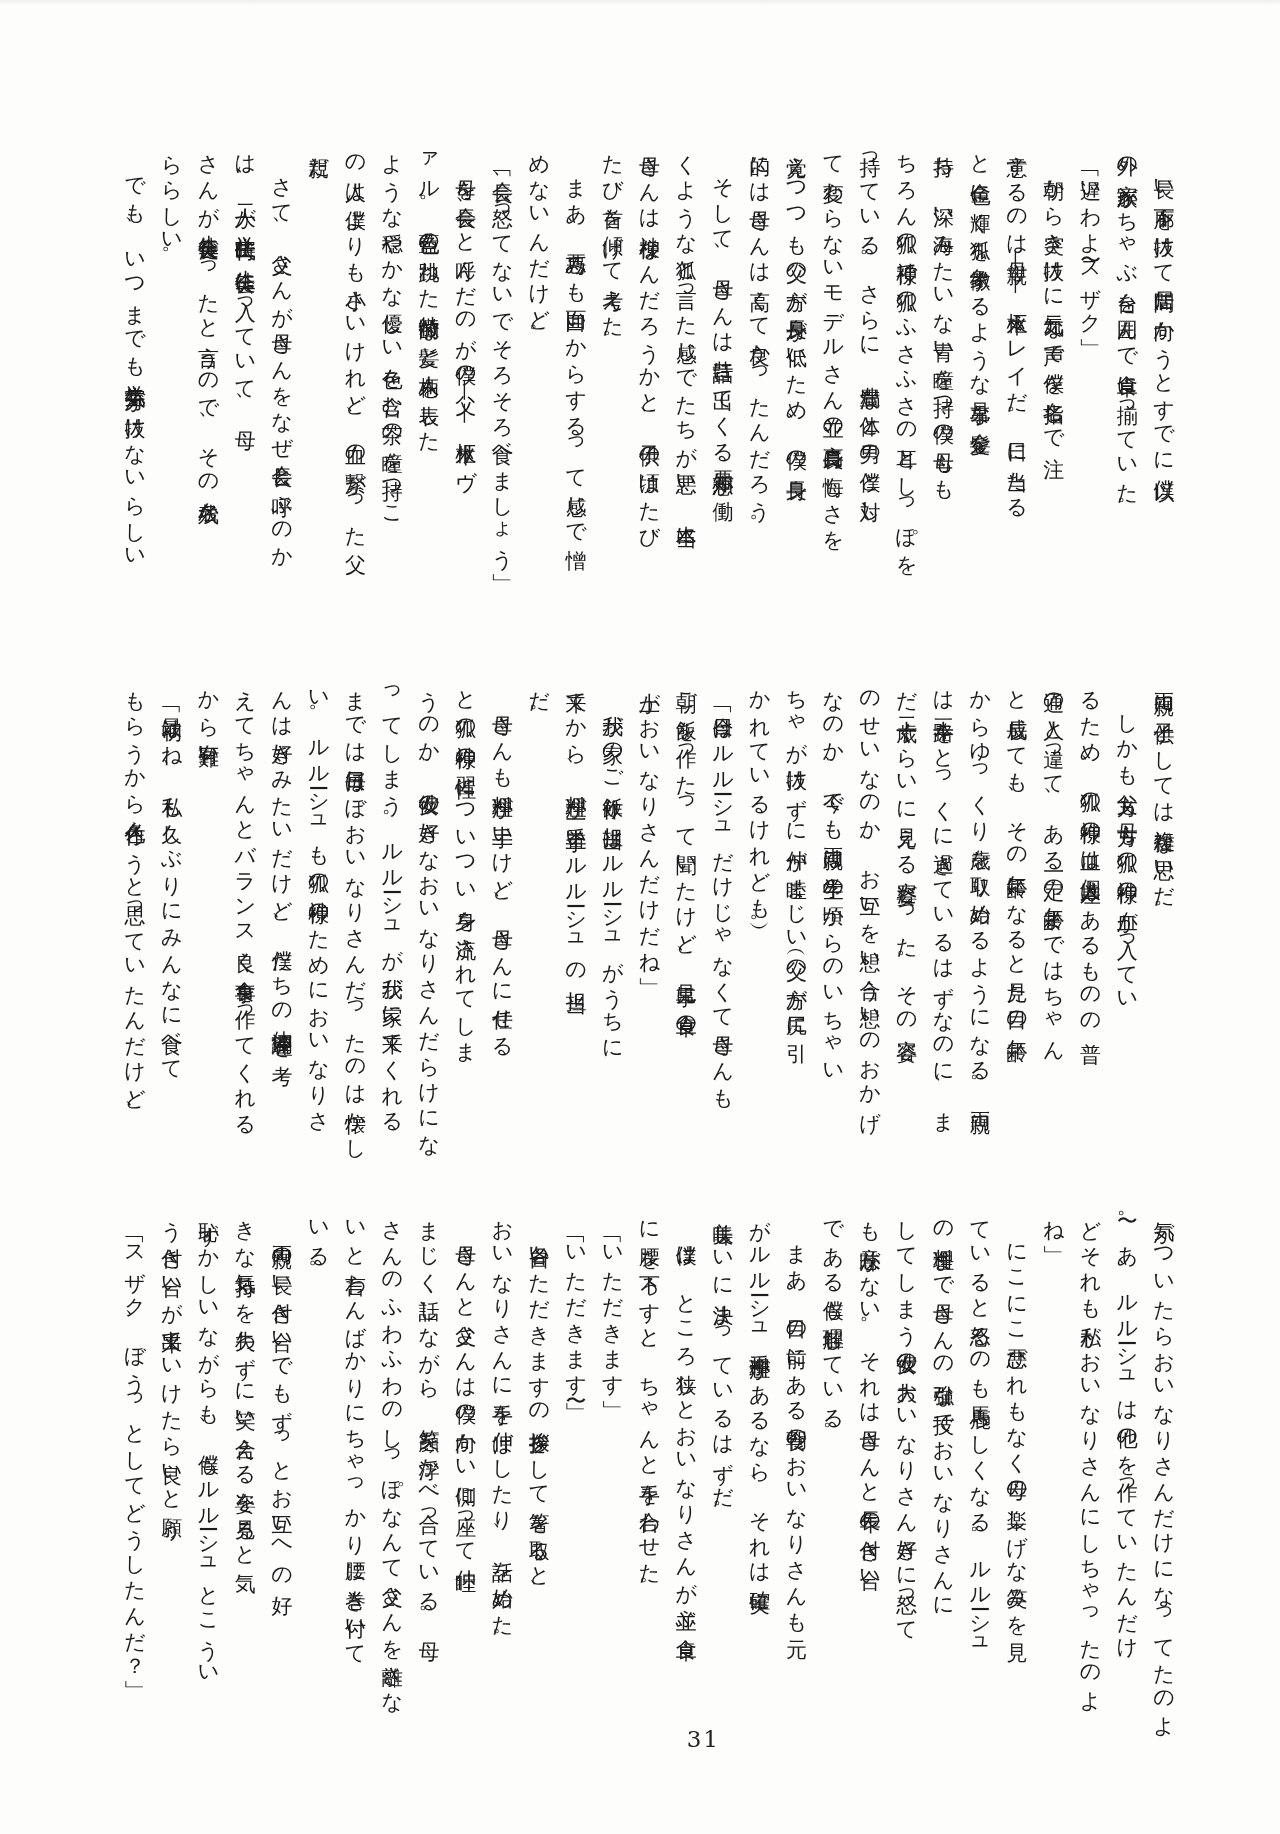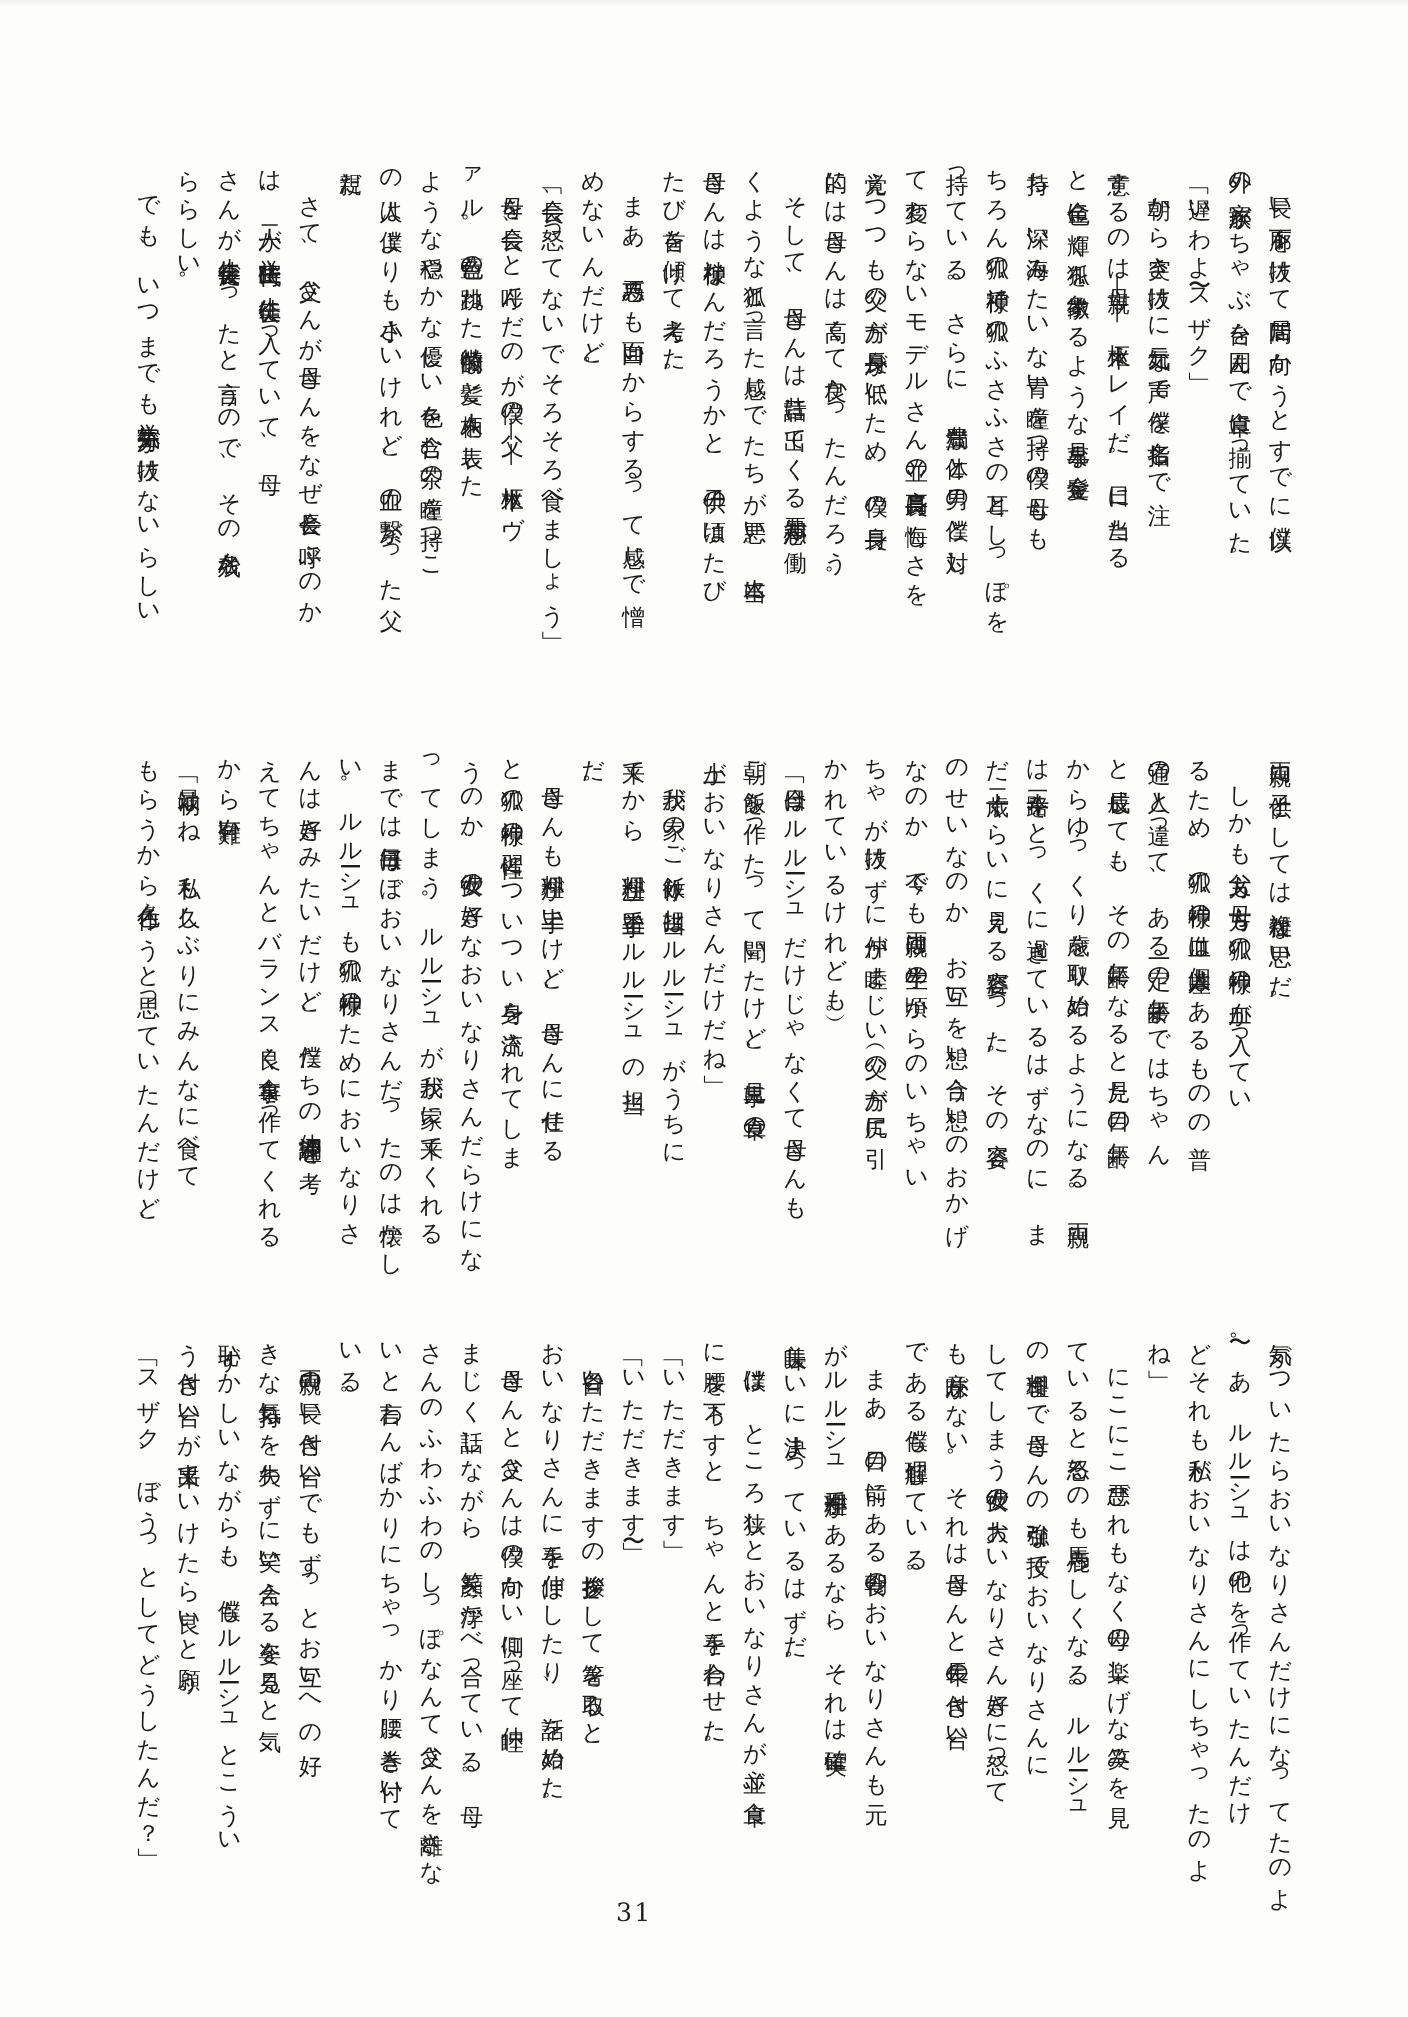--- a/index.html
+++ b/index.html
@@ -40,21 +40,21 @@
   .text-block-2 { top: 676px; }
   .text-block-3 { top: 1206px; }
   .tcol {
     
   }
   .page-number {
     position: absolute;
     top: 1726px;
     left: 560px;
     width: 160px;
-    text-align: left;
+    text-align: right;
     font-size: 23px;
     letter-spacing: 2px;
     color: #222222;
   }
 </style>
 </head>
 <body>
 
 <div class="page">
   <div class="scan-edge"></div>

